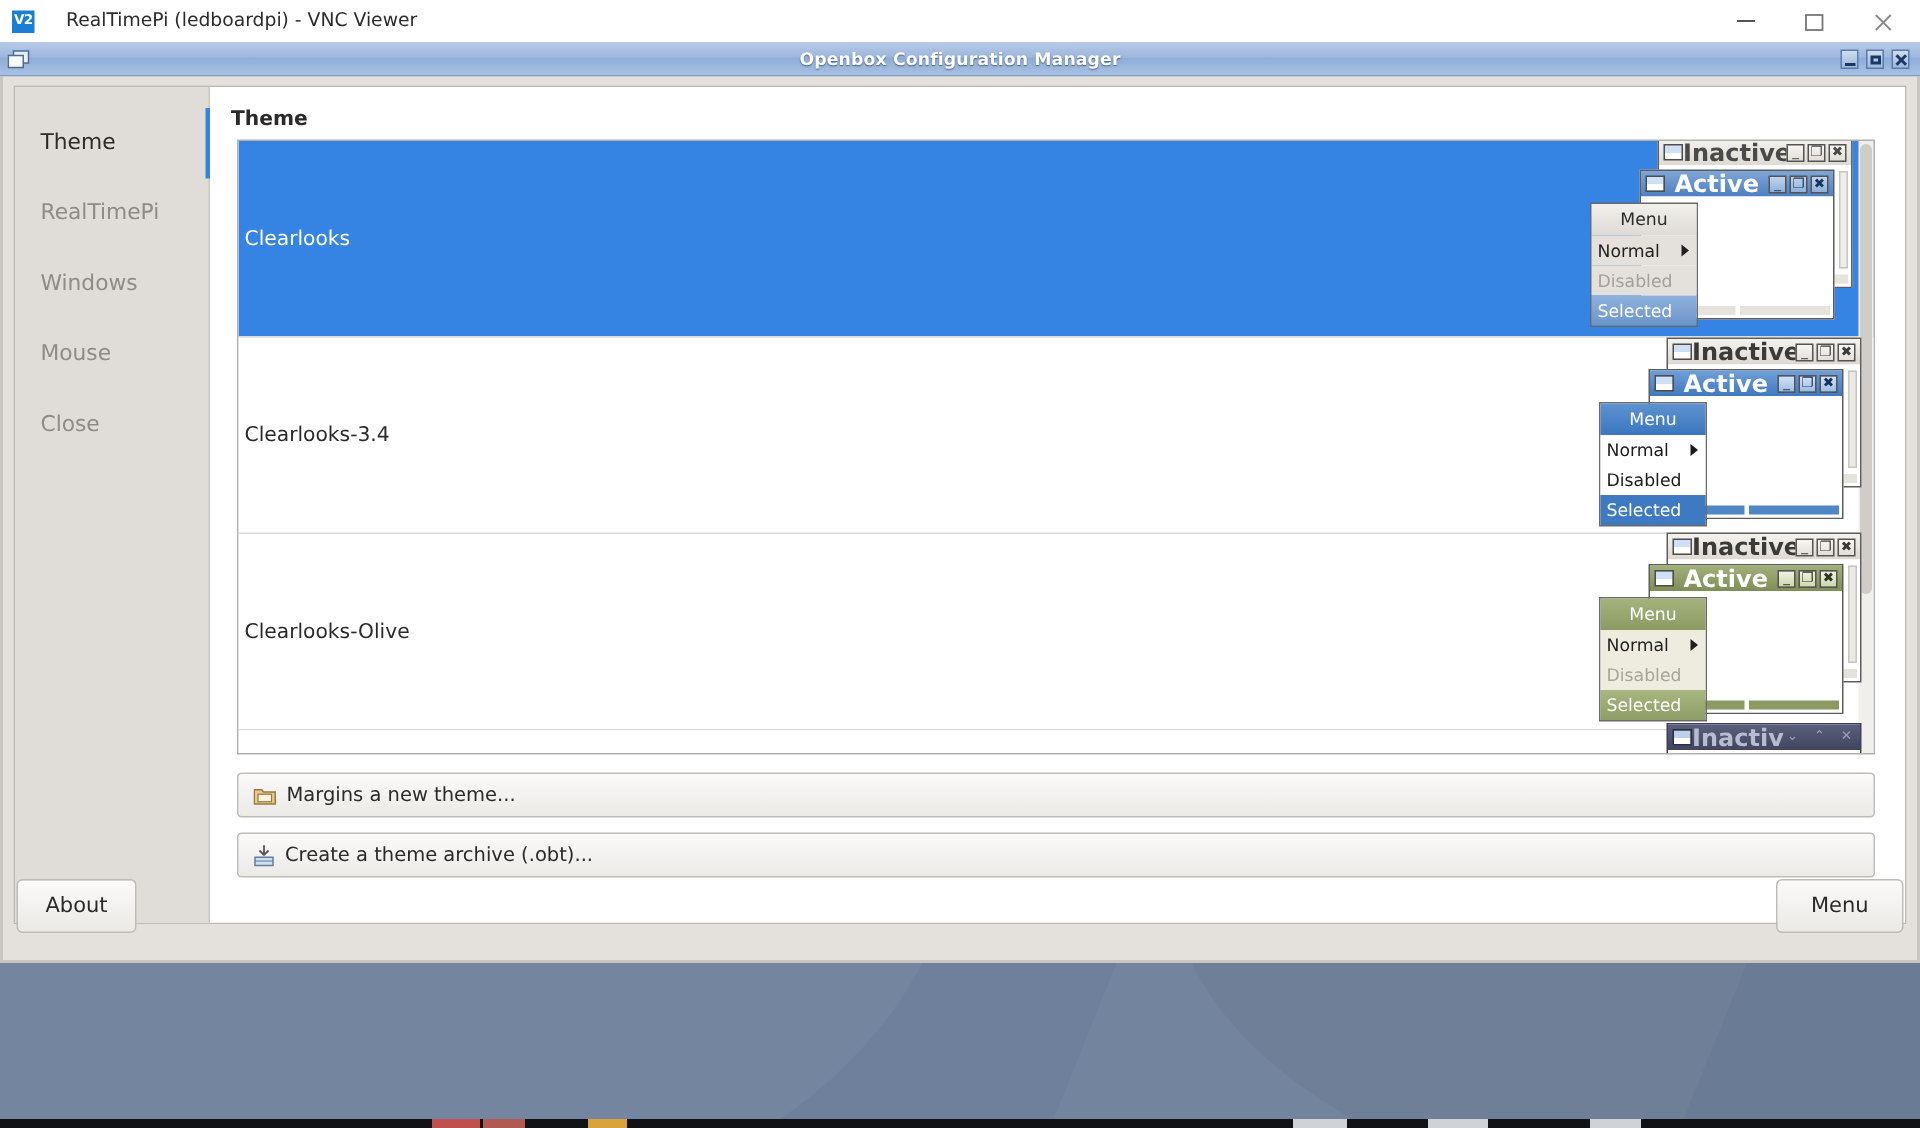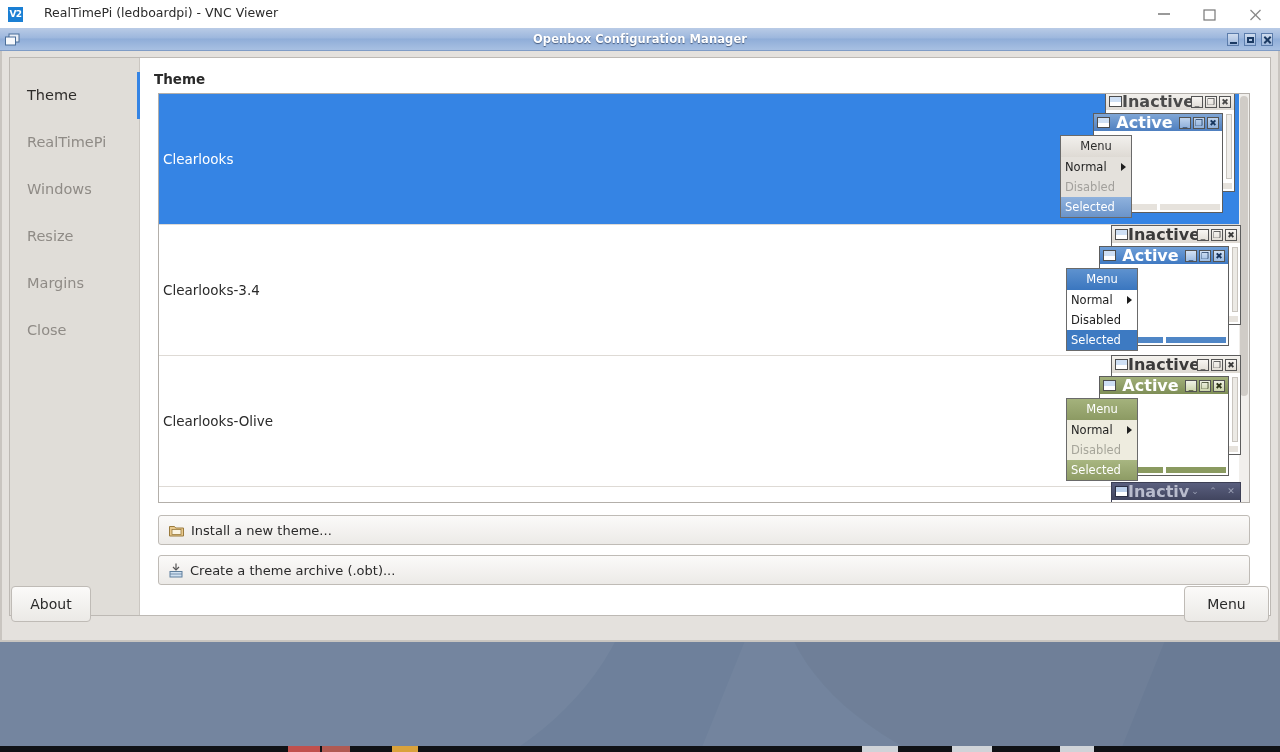--- a/index.html
+++ b/index.html
@@ -345,24 +345,21 @@
           <div class="side-item active">
             <span>Theme</span>
           </div>
           <div class="side-item">
             <span>RealTimePi</span>
           </div>
           <div class="side-item">
             <span>Windows</span>
           </div>
           <div class="side-item">
-            <span>Resize</span>
-          </div>
-          <div class="side-item">
-            <span>Margins</span>
+            <span>Mouse</span>
           </div>
           <div class="side-item">
             <span>Close</span>
           </div>
         </div>
 
         <div id="main">
           <div id="page-title">Theme</div>
 
           <div id="theme-list-frame">
@@ -537,21 +534,21 @@
             <div id="list-scroll-track">
               <div id="list-scroll-thumb"></div>
             </div>
           </div>
 
           <div class="action-btn" id="btn-install">
             <svg width="15" height="13" viewBox="0 0 15 13">
               <path d="M0.5 2.5 h5 l1.2 1.5 h7.8 v8 h-14 z" fill="#e8c98e" stroke="#9a7a3c" stroke-width="1"></path>
               <rect x="3" y="5.5" width="9" height="5" fill="#fbf4e3" stroke="#9a7a3c" stroke-width="0.8"></rect>
             </svg>
-            <span class="lbl">Install a new theme...</span>
+            <span class="lbl">Margins a new theme...</span>
           </div>
 
           <div class="action-btn" id="btn-archive">
             <svg width="14" height="15" viewBox="0 0 14 15">
               <path d="M7 0.5 v6" stroke="#555" stroke-width="1.2"></path>
               <path d="M4 4 l3 3 l3 -3" fill="none" stroke="#555" stroke-width="1.2"></path>
               <rect x="1" y="8.5" width="12" height="5.5" fill="#cfe0f0" stroke="#5f7f9d" stroke-width="1"></rect>
               <line x1="1" y1="11" x2="13" y2="11" stroke="#5f7f9d" stroke-width="0.8"></line>
             </svg>
             <span class="lbl">Create a theme archive (.obt)...</span>

